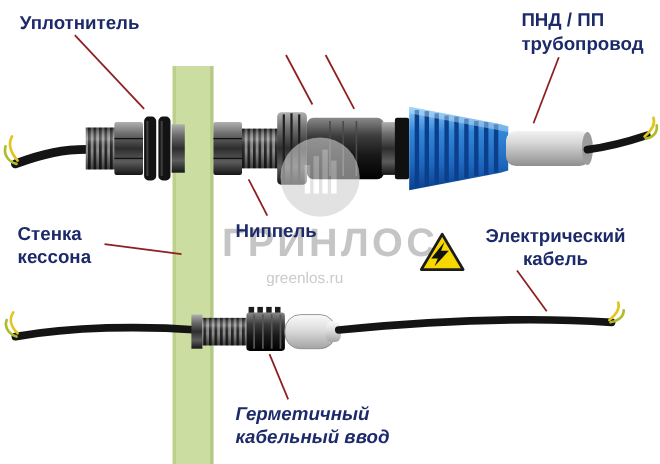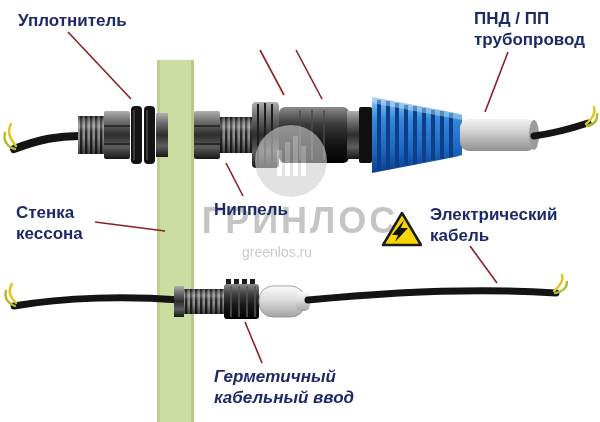--- a/index.html
+++ b/index.html
@@ -189,18 +189,18 @@
     <line x1="262" y1="363" x2="245" y2="322"></line>
   </g>
 </svg>
 
 <div class="label" style="left:18px;top:10px;">Уплотнитель</div>
 <div class="label" style="left:474px;top:8px;">ПНД / ПП
 трубопровод</div>
 <div class="label" style="left:214px;top:199px;">Ниппель</div>
 <div class="label" style="left:16px;top:202px;">Стенка
 кессона</div>
-<div class="label" style="left:430px;top:204px;width:150px;">Электрический
+<div class="label" style="left:430px;top:204px;width:150px;text-align:center;">Электрический
 кабель</div>
 <div class="label" style="left:214px;top:366px;font-style:italic;">Герметичный
 кабельный ввод</div>
 
 </div>
 
 </body></html>

